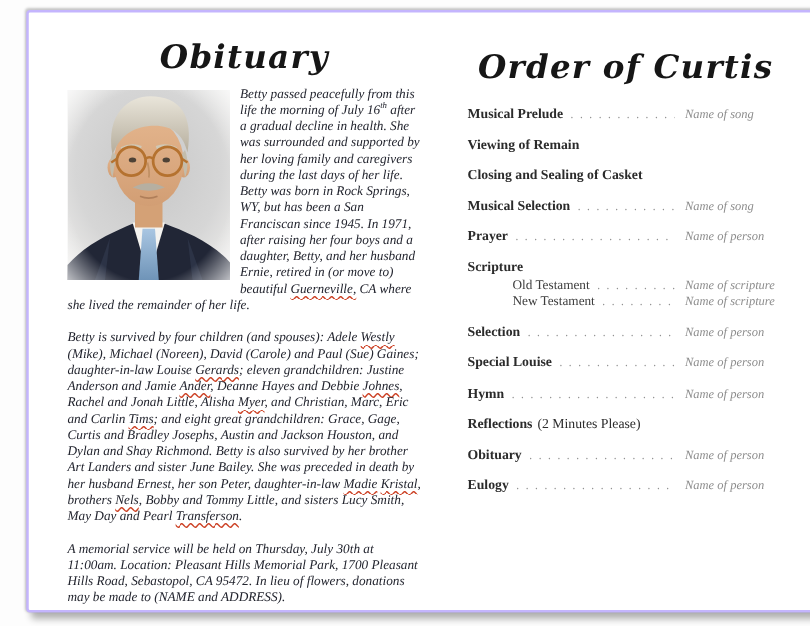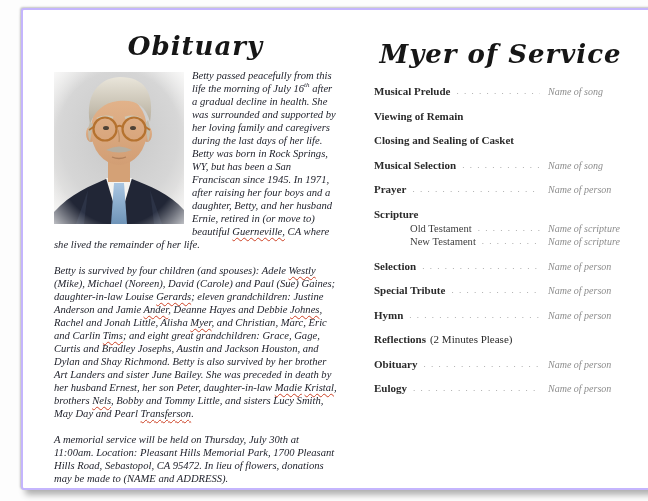--- a/index.html
+++ b/index.html
@@ -160,21 +160,21 @@
       </div>
       <div id="obituary-paragraphs">
           <p><span>Betty passed peacefully from this life the morning of July 16</span><sup>th</sup><span> after a gradual decline in health.  She was surrounded and supported by her loving family and caregivers during the last days of her life.  Betty was born in Rock Springs, WY, but has been a San Franciscan since 1945.  In 1971, after raising her four boys and a daughter, Betty, and her husband Ernie, retired in (or move to) beautiful </span><span class="misspelled">Guerneville,</span><span> CA where she lived the remainder of her life.</span></p>
           <p><span>Betty is survived by four children (and spouses): Adele </span><span class="misspelled">Westly</span><span> (Mike), Michael (Noreen), David (Carole) and Paul (Sue) Gaines;  daughter-in-law Louise </span><span class="misspelled">Gerards</span><span>;  eleven grandchildren: Justine Anderson and Jamie </span><span class="misspelled">Ander</span><span>, Deanne Hayes and Debbie </span><span class="misspelled">Johnes</span><span>, Rachel and Jonah Little, Alisha </span><span class="misspelled">Myer</span><span>, and Christian, Marc, Eric and Carlin </span><span class="misspelled">Tims</span><span>;  and eight great grandchildren: Grace, Gage, Curtis and Bradley Josephs, Austin and Jackson Houston, and Dylan and Shay Richmond.  Betty is also survived by her brother Art Landers and sister June Bailey.  She was preceded in death by her husband Ernest, her son Peter, daughter-in-law </span><span class="misspelled">Madie</span><span> </span><span class="misspelled">Kristal</span><span>, brothers </span><span class="misspelled">Nels</span><span>, Bobby and Tommy Little, and sisters Lucy Smith, May Day and Pearl </span><span class="misspelled">Transferson</span><span>.</span></p>
           <p><span>A memorial service will be held on Thursday, July 30th at 11:00am.  Location:  Pleasant Hills Memorial Park, 1700 Pleasant Hills Road, Sebastopol, CA 95472.  In lieu of flowers, donations may be made to (NAME and ADDRESS).</span></p>
         </div>
     </div>
   </div>
 
   <div class="panel-right">
-    <div class="script-title">Myer of Service</div>
+    <div class="script-title">Order of Curtis</div>
     <div id="order-list">
         <div class="order-row">
           <div class="order-lead">
             <span class="order-label">Musical Prelude</span>
             <span class="dots">. . . . . . . . . . . . . . . . . . . . . . . . . . . . . . . . . . . . . . . . . . . . . . . .</span>
           </div>
           <span class="order-value">Name of song</span>
         </div>
         <div class="order-row">
           <div class="order-lead">
@@ -223,21 +223,21 @@
         </div>
         <div class="order-row">
           <div class="order-lead">
             <span class="order-label">Selection</span>
             <span class="dots">. . . . . . . . . . . . . . . . . . . . . . . . . . . . . . . . . . . . . . . . . . . . . . . .</span>
           </div>
           <span class="order-value">Name of person</span>
         </div>
         <div class="order-row">
           <div class="order-lead">
-            <span class="order-label">Special Tribute</span>
+            <span class="order-label">Special Louise</span>
             <span class="dots">. . . . . . . . . . . . . . . . . . . . . . . . . . . . . . . . . . . . . . . . . . . . . . . .</span>
           </div>
           <span class="order-value">Name of person</span>
         </div>
         <div class="order-row">
           <div class="order-lead">
             <span class="order-label">Hymn</span>
             <span class="dots">. . . . . . . . . . . . . . . . . . . . . . . . . . . . . . . . . . . . . . . . . . . . . . . .</span>
           </div>
           <span class="order-value">Name of person</span>

